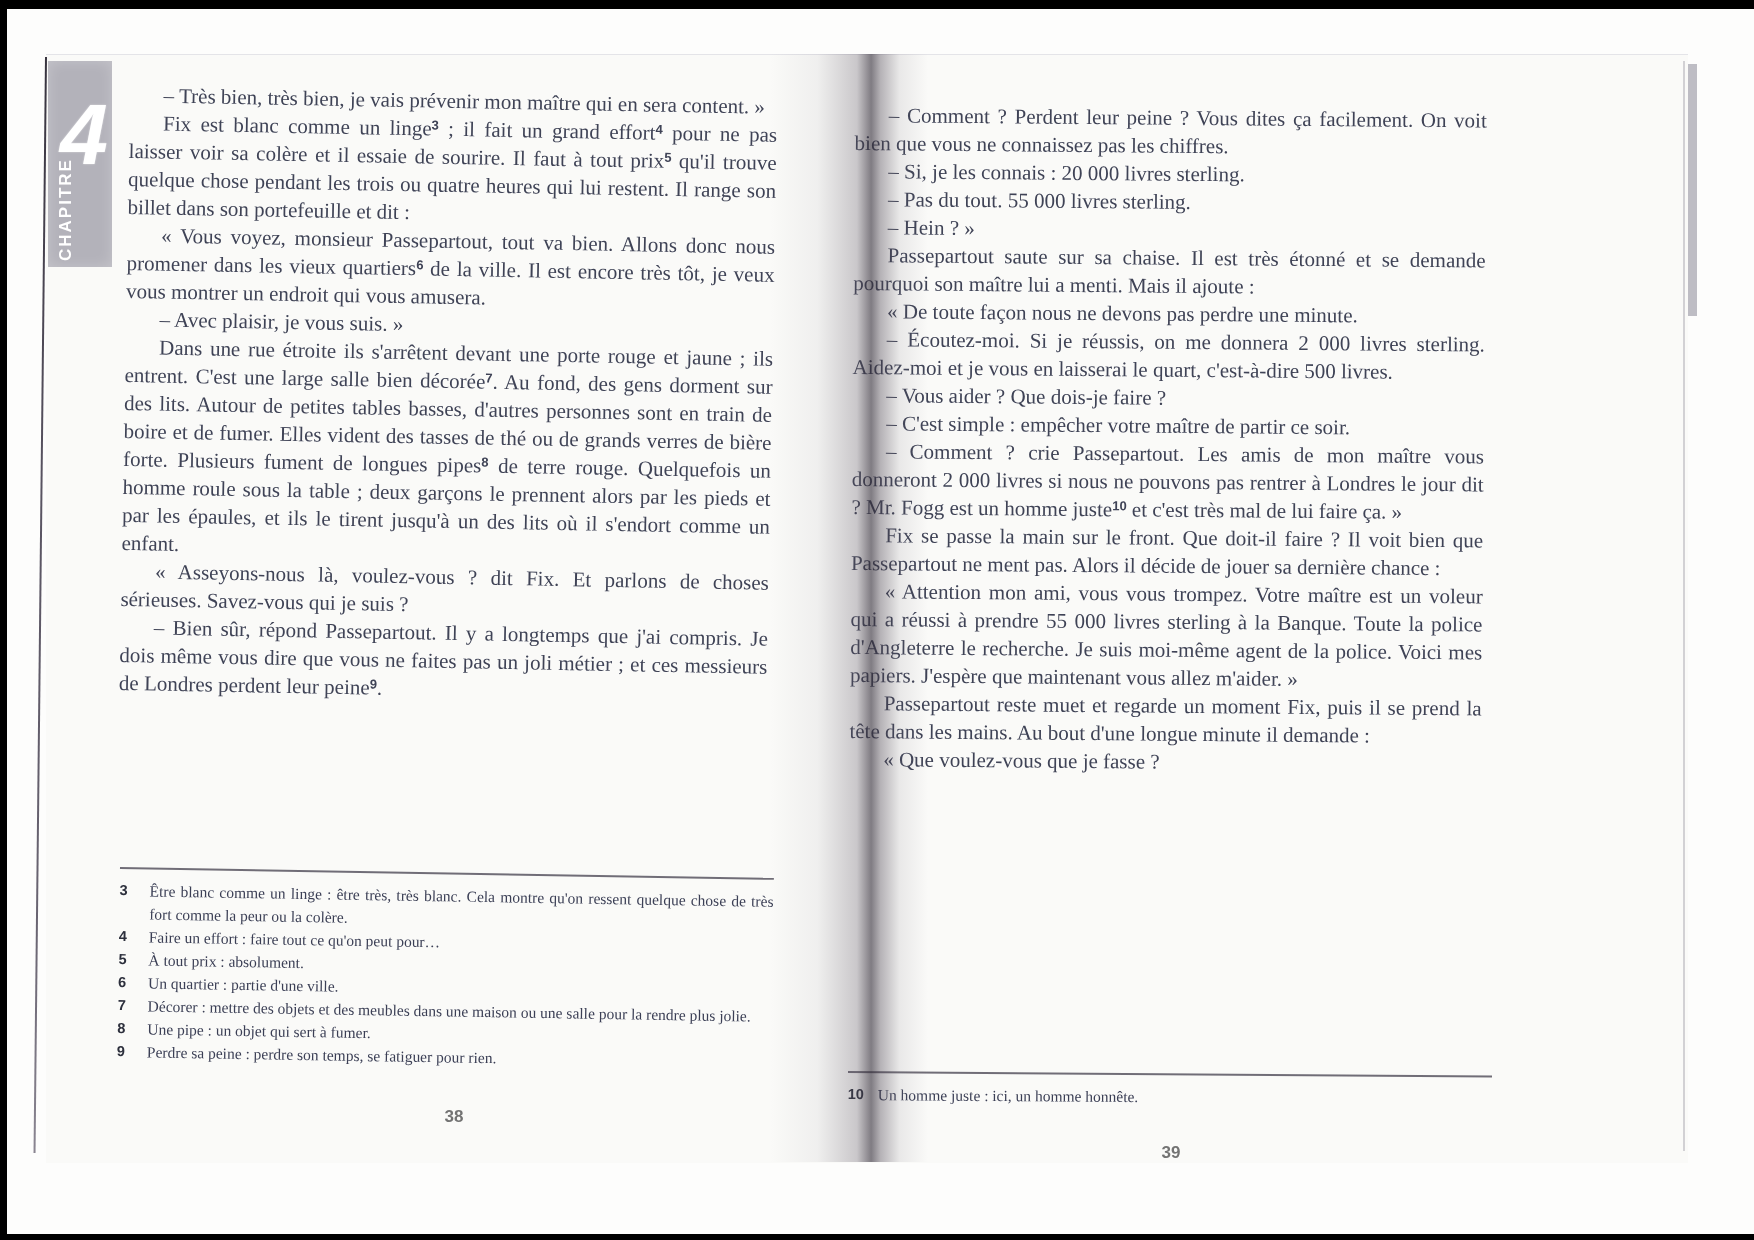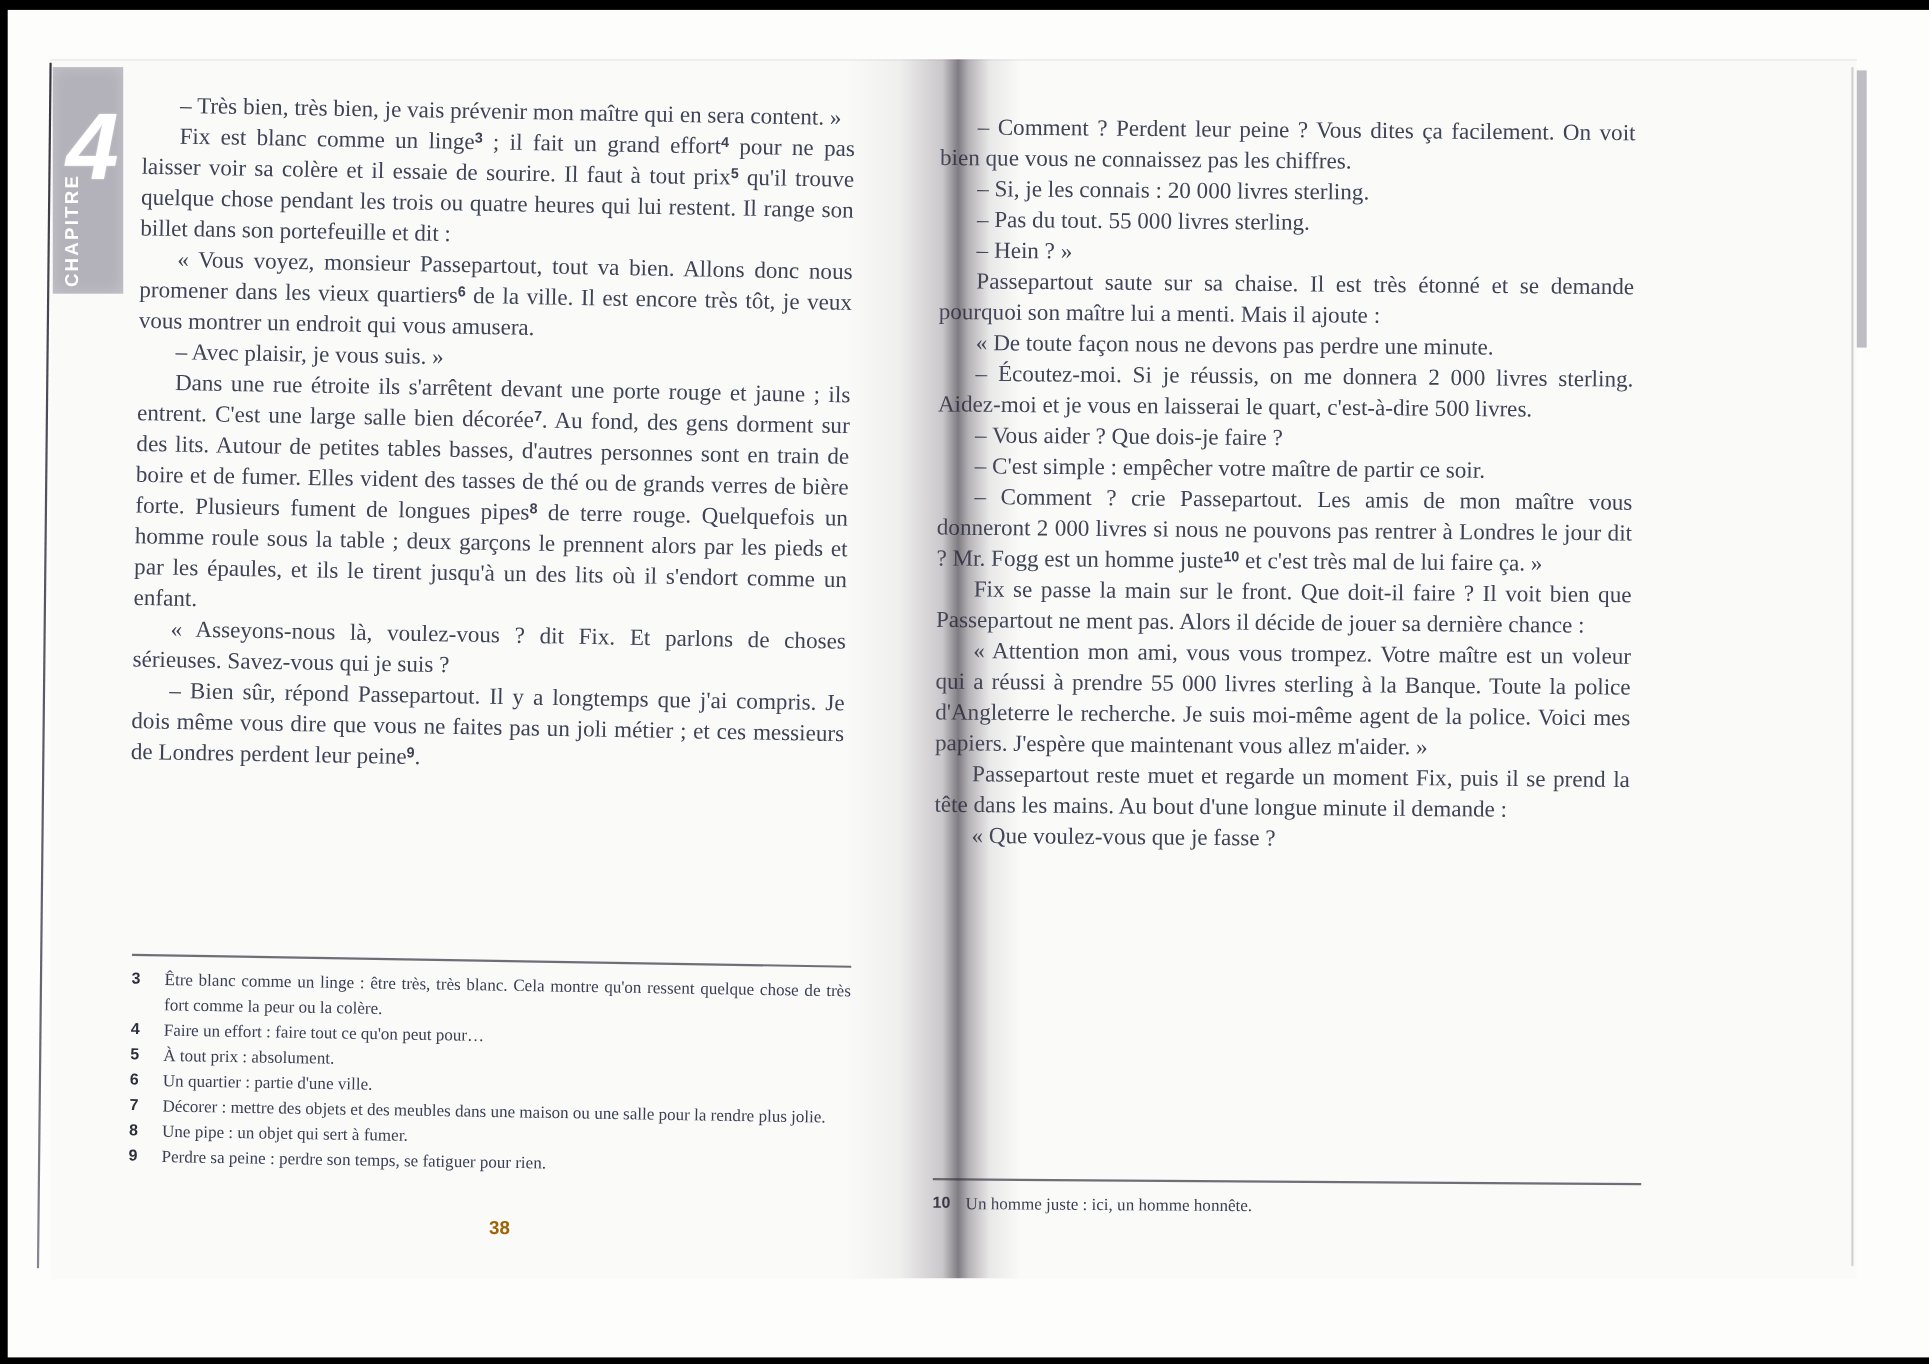--- a/index.html
+++ b/index.html
@@ -105,21 +105,21 @@
     flex:0 0 30px;
     font-family:"Liberation Sans","DejaVu Sans",sans-serif;
     font-weight:bold;font-size:14.5px;line-height:23px;color:var(--num_ink);
   }
   .fn-text{flex:1;font-size:15.5px;line-height:23px;text-align:justify;}
 
   
   .pagenum{
     position:absolute;text-align:center;
     font-family:"Liberation Sans","DejaVu Sans",sans-serif;
-    font-weight:bold;font-size:17px;color:#a16207;
+    font-weight:bold;font-size:17px;color:#737373;
   }
   .left-num{left:84px;top:1052px;width:648px;}
   .right-num{left:55px;top:1088px;width:632px;}
 </style>
 </head>
 <body>
 
 <div class="canvas">
 
   <div class="frame-top"></div>
@@ -204,18 +204,19 @@
     <div class="fnblock right-fn">
       <div class="fnrule"></div>
       <div>
           <div class="fn">
             <span class="fn-num">10</span>
             <span class="fn-text">Un homme juste : ici, un homme honnête.</span>
           </div>
         </div>
     </div>
 
+    <div class="pagenum right-num">39</div>
   </div>
 
   <div class="gutter"></div>
   <div class="right-tab-sliver"></div>
 
 </div>
 
 </body></html>

